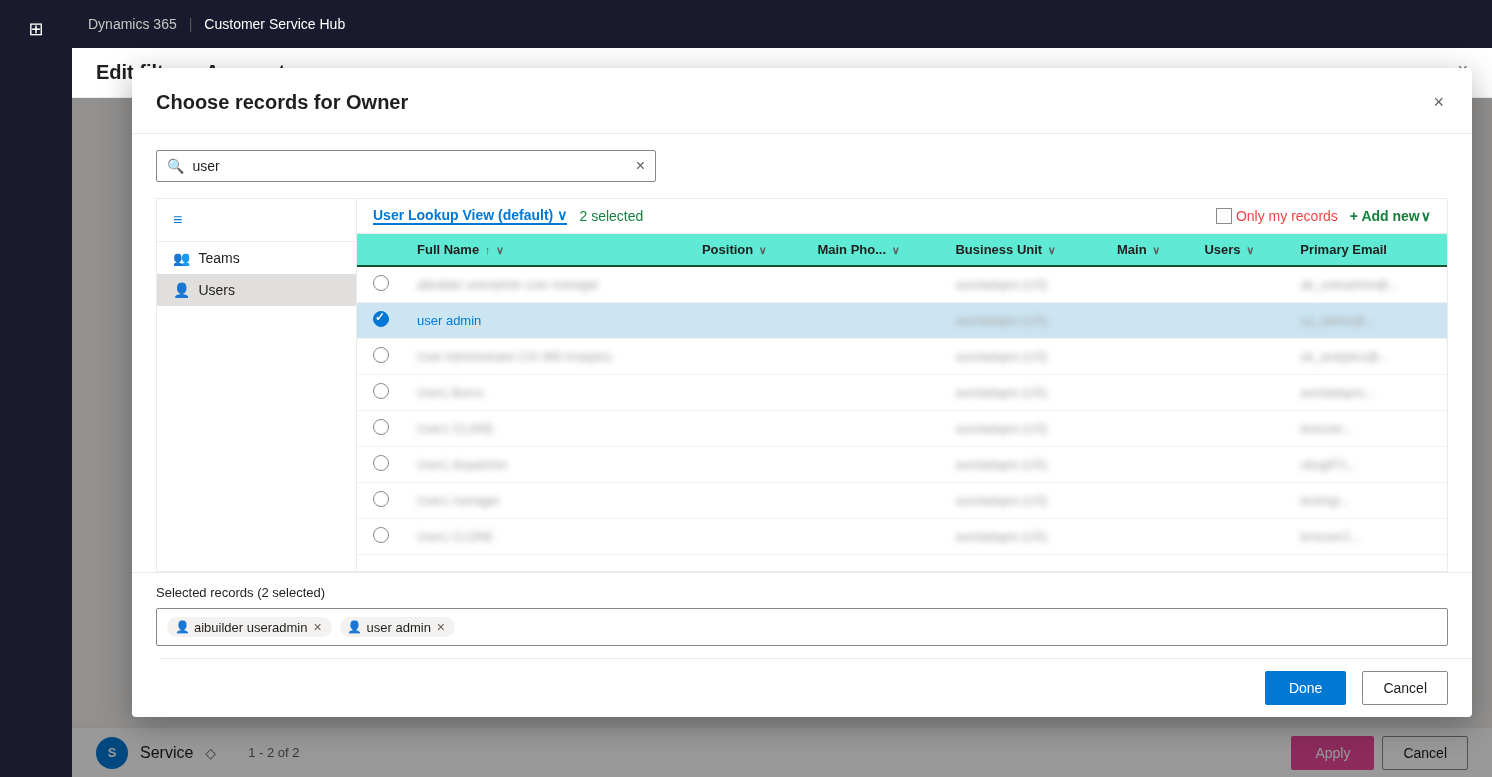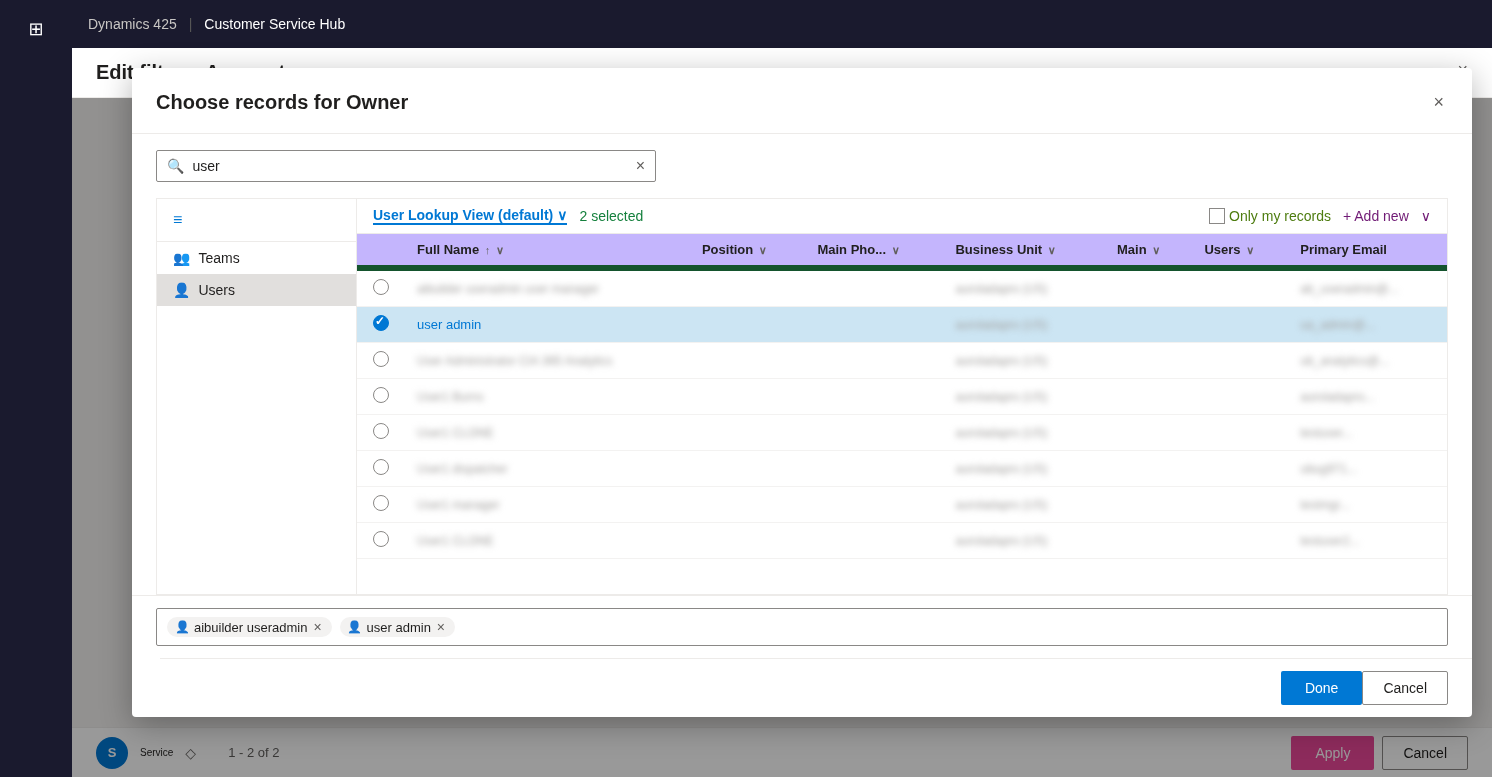--- a/index.html
+++ b/index.html
@@ -82,21 +82,21 @@
     }
 
     .bottom-bar-avatar {
       width: 32px; height: 32px;
       background: #0078d4;
       border-radius: 50%;
       display: flex; align-items: center; justify-content: center;
       color: white; font-weight: 600; font-size: 13px;
     }
 
-    .bottom-bar-text { font-size: 10px; color: #201f1e; }
+    .bottom-bar-text { font-size: 16px; color: #201f1e; }
     .bottom-bar-icon { color: #605e5c; }
 
     .bottom-bar-right {
       display: flex;
       gap: 8px;
     }
 
     .btn-apply {
       background: #ec4899;
       color: white;
@@ -273,62 +273,63 @@
       display: flex;
       align-items: center;
       gap: 12px;
     }
 
     .only-my-records {
       display: flex;
       align-items: center;
       gap: 4px;
       font-size: 14px;
-      color: #4d7c0f;
+      color: #ef4444;
     }
 
     .checkbox-outline {
       width: 16px; height: 16px;
       border: 1px solid #8a8886;
       background: white;
       cursor: pointer;
     }
 
     .add-new-btn {
       display: flex;
       align-items: center;
-      gap: 12px;
-      color: #701a75;
+      gap: 1px;
+      color: #15803d;
       font-size: 14px;
       cursor: pointer;
       background: none;
       border: none;
+      font-weight: bold;
     }
 
     
     .data-table {
       flex: 1;
       overflow-y: auto;
       overflow-x: auto;
     }
 
     table {
       width: 100%;
       border-collapse: collapse;
       font-size: 13px;
     }
 
     thead th {
       padding: 8px 12px;
       text-align: left;
-      border-bottom: 6px solid #14532d;
+      border-bottom: 2px solid #14532d;
       color: #201f1e;
       font-weight: 600;
       white-space: nowrap;
-      background: #c4b5fd;
+      background: #5eead4;
       position: sticky;
       top: 0;
     }
 
     thead th .sort-icon { color: #605e5c; font-size: 11px; margin-left: 2px; }
 
     tbody tr {
       border-bottom: 1px solid #f3f2f1;
       cursor: pointer;
     }
@@ -415,21 +416,21 @@
     }
 
     .chip-icon { color: #605e5c; font-size: 12px; }
     .chip-remove { background: none; border: none; color: #605e5c; cursor: pointer; font-size: 14px; padding: 0 2px; }
 
     
     .modal-actions {
       flex-shrink: 0;
       display: flex;
       justify-content: flex-end;
-      gap: 0;
+      gap: 16px;
       padding: 12px 24px;
       border-top: 1px solid #edebe9;
       margin-left: 28px;
     }
 
     .btn-done {
       background: #0078d4;
       color: white;
       border: none;
       padding: 8px 24px;
@@ -476,21 +477,21 @@
 
 <div class="app-bg">
 
   <div class="sidebar">
     <div class="sidebar-waffle">⊞</div>
   </div>
 
   <div class="main-content-bg">
 
     <div class="top-bar">
-      <span style="color:#c8c6c4;font-size:14px;">Dynamics 425</span>
+      <span style="color:#c8c6c4;font-size:14px;">Dynamics 365</span>
       <span style="color:#555;">|</span>
       <span style="color:white;font-size:14px;">Customer Service Hub</span>
     </div>
 
     <div class="page-area">
 
       <div class="edit-filters-bar">
         <span>Edit filters: Accounts</span>
         <button class="close-top-right">×</button>
       </div>
@@ -681,20 +682,21 @@
                       <td><span class="blurred-text">testuser2...</span></td>
                     </tr>
                   </tbody>
                 </table>
               </div>
             </div>
           </div>
         </div>
 
         <div class="selected-records-section">
+          <div class="selected-records-label">Selected records (2 selected)</div>
           <div class="selected-records-bar">
             <div class="selected-chip">
               <span class="chip-icon">👤</span>
               <span>aibuilder useradmin</span>
               <button class="chip-remove">×</button>
             </div>
             <div class="selected-chip">
               <span class="chip-icon">👤</span>
               <span>user admin</span>
               <button class="chip-remove">×</button>

